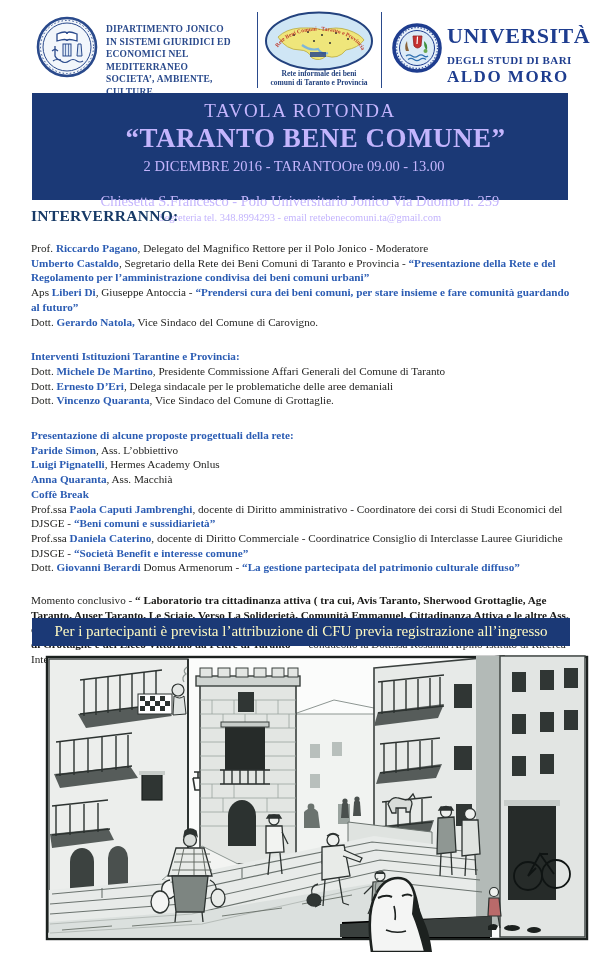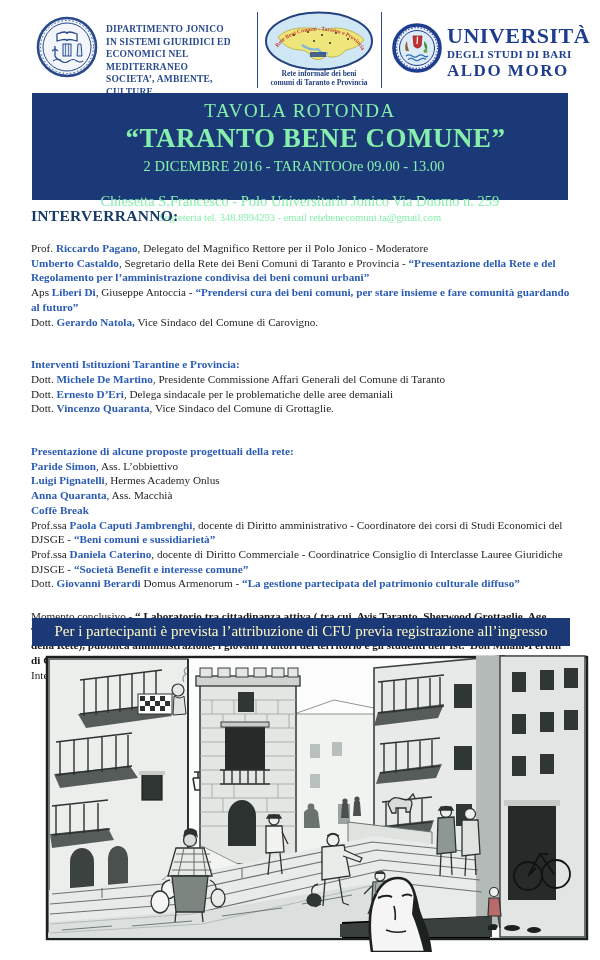--- a/index.html
+++ b/index.html
@@ -13,38 +13,38 @@
   .dept-text { position:absolute; left:106px; top:23px; width:150px;
                font-size:9.5px; font-weight:bold; color:#2a4a8c; line-height:12.6px; letter-spacing:.2px; }
   .vdiv { position:absolute; top:12px; width:1px; height:76px; background:#2a4a8c; }
   .vdiv.d1 { left:257px; } .vdiv.d2 { left:381px; }
   .net-logo { position:absolute; left:264px; top:11px; width:110px; height:60px; }
   .net-caption { position:absolute; left:256px; top:70px; width:126px; text-align:center;
                  font-size:7.5px; font-weight:bold; color:#23427e; line-height:8.5px; }
   .crest-wrap { position:absolute; left:392px; top:23px; width:50px; height:50px; }
   .uni-text { position:absolute; left:447px; top:25px; width:145px; color:#1e3d8f; line-height:1; }
   .uni-text .l1 { font-size:22px; font-weight:bold; letter-spacing:.5px; }
-  .uni-text .l2 { font-size:11px; font-weight:bold; margin-top:2px; letter-spacing:.4px; }
+  .uni-text .l2 { font-size:11px; font-weight:bold; margin-top:8px; letter-spacing:.4px; }
   .uni-text .l3 { font-size:17px; font-weight:bold; margin-top:2px; letter-spacing:1.5px; }
 
   
   .banner { position:absolute; left:32px; top:93px; width:536px; height:107px;
-            background:#1b3976; color:#86efac; text-align:center; }
+            background:#1b3976; color:#c4b5fd; text-align:center; }
   .banner .kicker { margin-top:7px; font-size:19px; letter-spacing:1.5px; }
   .banner .title  { margin-top:1px; font-size:27px; font-weight:bold; letter-spacing:.5px;padding-left:31px; }
   .banner .row { display:flex; justify-content:center; padding:0 88px 0 76px; margin-top:4px;
                  font-size:14.5px; }
   .banner .venue { margin-top:18px; font-size:14.5px; }
   .banner .contact { margin-top:2px; font-size:10.5px; }
 
   
   .program { position:absolute; left:31px; top:207px; width:545px; color:#1f1f1d; }
   .program h2 { font-size:15.5px; font-weight:bold; color:#173a67; letter-spacing:.3px; margin-bottom:16px; }
   .prog-line { font-size:11.2px; line-height:14.7px; }
-  .prog-line.sp  { margin-top:28px; }
+  .prog-line.sp  { margin-top:20px; }
   .prog-line.sp-lg { margin-top:18px; }
   .seg-p { color:#1f1f1d; }
   .seg-n { color:#2b5cb3; font-weight:bold; }
   .seg-b { color:#2b5cb3; font-weight:bold; }
   .seg-k { color:#1a1a18; font-weight:bold; }
 
   
   .cfu { position:absolute; left:32px; top:618px; width:538px; height:28px; background:#1b3976;
          color:#fef9c3; text-align:center; font-size:15px; line-height:27px; }
 

